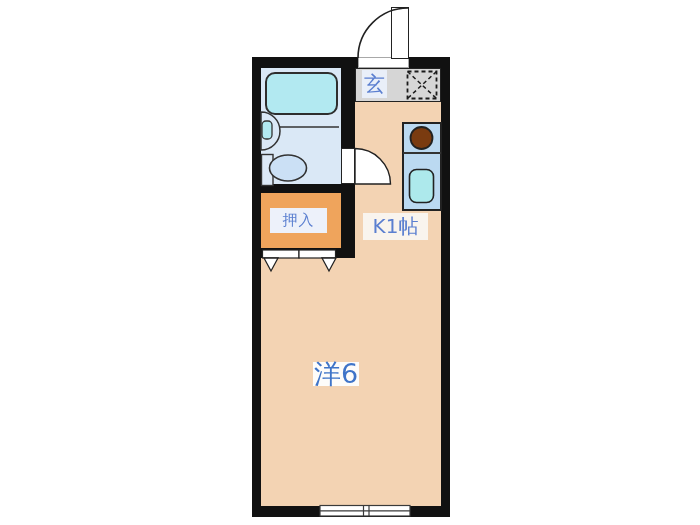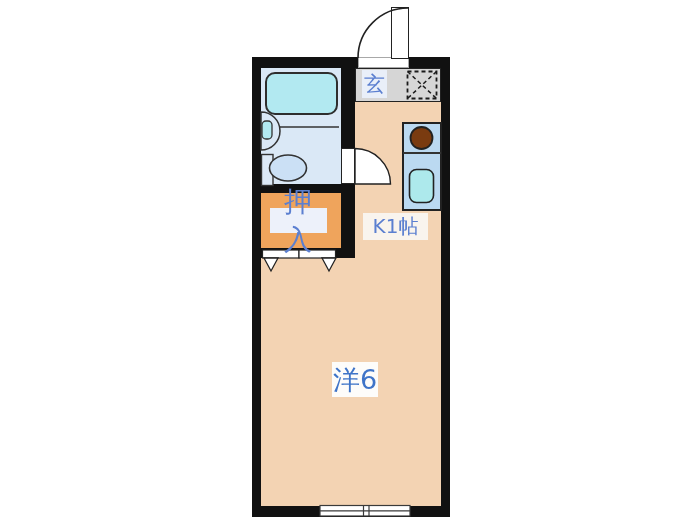--- a/index.html
+++ b/index.html
@@ -57,22 +57,22 @@
   .arc{fill:none;stroke:var(--outline);stroke-width:1.6;}
   .pie{fill:var(--door-fill);stroke:var(--outline);stroke-width:1.4;}
   .panel{fill:var(--door-fill);stroke:var(--outline);stroke-width:1.2;}
   .tri{fill:var(--door-fill);stroke:var(--outline);stroke-width:1.3;}
   .win{fill:var(--door-fill);stroke:#3A3A3A;stroke-width:1.2;}
   .winln{stroke:#3A3A3A;stroke-width:1.2;fill:none;}
   
   .label{display:flex;align-items:center;justify-content:center;text-align:center;}
   .label-entrance{left:362px;top:70px;width:25px;height:28px;background:var(--label-bg-entrance);color:var(--text-blue);font-size:21px;}
   .label-kitchen{left:363px;top:213px;width:65px;height:27px;background:var(--label-bg-kitchen);color:var(--text-blue);font-size:20px;text-align:center;}
-  .label-closet{left:270px;top:208px;width:57px;height:25px;background:var(--label-bg-closet);color:var(--text-blue);font-size:28px;letter-spacing:1px;}
-  .label-room{left:313px;top:362px;width:46px;height:35px;background:var(--label-bg-room);color:var(--text-blue-strong);font-size:27px;margin-left:19px;}
+  .label-closet{left:270px;top:208px;width:57px;height:25px;background:var(--label-bg-closet);color:var(--text-blue);font-size:15px;letter-spacing:1px;}
+  .label-room{left:313px;top:362px;width:46px;height:24px;background:var(--label-bg-room);color:var(--text-blue-strong);font-size:27px;}
 </style>
 </head>
 <body>
 
 <div class="stage">
 
   <div class="abs plan-outline"></div>
   <div class="abs floor-main"></div>
   <div class="abs floor-entrance"></div>
   <div class="abs bath-block"></div>

